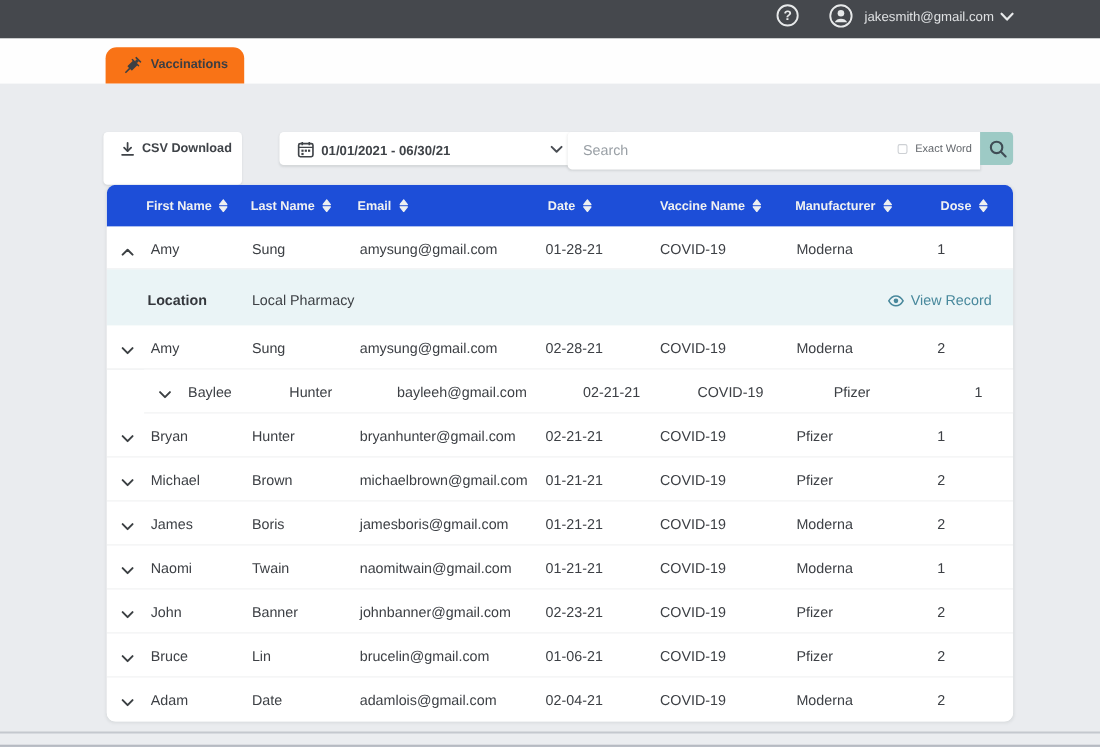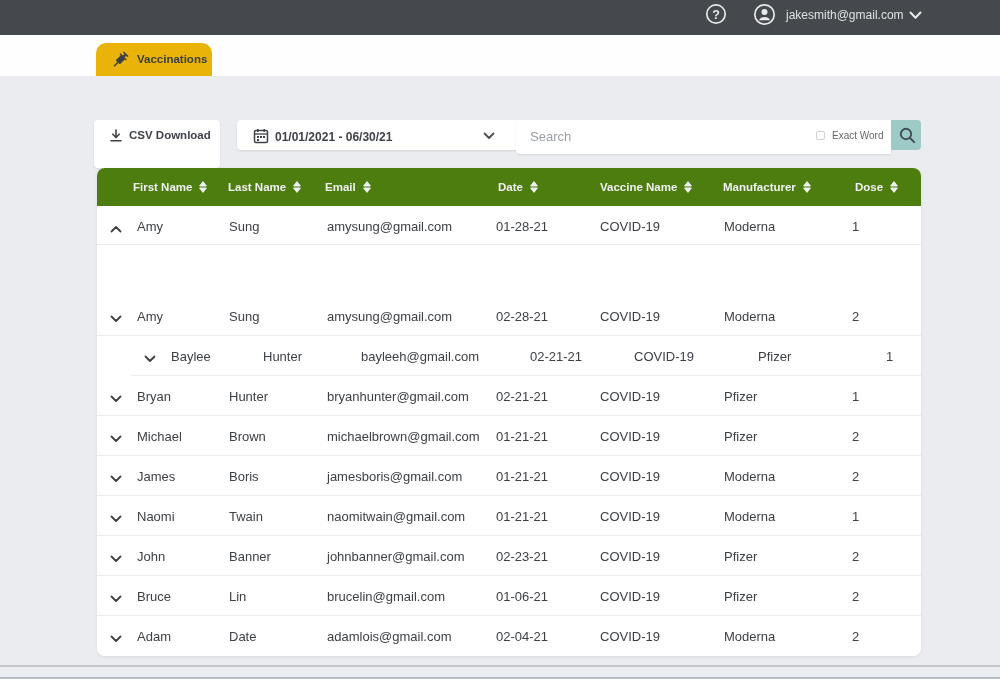--- a/index.html
+++ b/index.html
@@ -6,43 +6,43 @@
   html,body { width:1000px; height:679px; overflow:hidden; }
   body { font-family:"Liberation Sans", sans-serif; background:#eaecef; position:relative; }
   .abs { position:absolute; }
 
   
   #topbar { left:0; top:0; width:1000px; height:35px; background:#45484d; }
   #logo { left:68px; top:9px; color:#fdfdfd; font-size:15px; font-weight:bold; letter-spacing:0.3px;margin-top:39px; }
 
   
   #strip { left:0; top:35px; width:1000px; height:41px; background:#fefefe; }
-  #tab { left:96px; top:43px; width:116px; height:33px; background:#eab308; border-radius:10px 10px 0 0; }
+  #tab { left:96px; top:43px; width:126px; height:33px; background:#f97316; border-radius:10px 10px 0 0; }
   #tab .lbl { position:absolute; left:41px; top:10px; font-size:11.5px; font-weight:bold; color:#3b3e43; }
   #tab svg { position:absolute; left:14px; top:7px; }
 
   
   .wbox { background:#fff; border-radius:4px; box-shadow:0 1px 2px rgba(60,64,67,0.12); }
   #csvbtn { left:94px; top:120px; width:126px; height:48px; }
   #csvbtn span { position:absolute; left:35px; top:9px; font-size:11.5px; font-weight:bold; color:#3f4348; }
   #csvbtn svg { position:absolute; left:15px; top:8px; }
-  #datebox { left:237px; top:120px; width:307px; height:30px; }
+  #datebox { left:254px; top:120px; width:307px; height:30px; }
   #datebox .txt { position:absolute; left:38px; top:9.5px; font-size:12px; font-weight:bold; color:#3f4348; }
   #datebox .cal { position:absolute; left:16px; top:8px; }
   #datebox .chev { position:absolute; left:246px; top:12px; }
   #searchbox { left:516px; top:120px; width:375px; height:34px; border-radius:4px 0 0 4px; }
   #searchbox .ph { position:absolute; left:14px; top:9px; font-size:13px; color:#9aa0a6; }
   #searchbox .cb { position:absolute; left:300px; top:11px; width:9px; height:9px; border:1px solid #cdd0d4; border-radius:2px; background:#fff; }
   #searchbox .ew { position:absolute; left:316px; top:10px; font-size:10px; color:#63676c; }
   #sbtn { left:891px; top:120px; width:30px; height:30px; background:#9dcac5; border-radius:0 4px 4px 0; }
   #sbtn svg { position:absolute; left:7px; top:6px; }
 
   
   #table { left:97px; top:168px; width:824px; height:488px; background:#fff; border-radius:8px; box-shadow:0 1px 3px rgba(60,64,67,0.10); overflow:hidden; }
-  #thead { position:absolute; left:0; top:0; width:824px; height:38px; background:#4d7c0f; }
+  #thead { position:absolute; left:0; top:0; width:824px; height:38px; background:#1d4ed8; }
   .hc { position:absolute; top:12.5px; font-size:11.5px; font-weight:bold; color:#f0f1f2; white-space:nowrap; }
   .hc svg { vertical-align:-2px; margin-left:7px; }
   .row { position:absolute; left:0; width:824px; height:40px; border-bottom:1px solid #ebedee; background:#fff; }
   .row span { position:absolute; top:13px; font-size:13px; color:#3d4045; white-space:nowrap; }
   .row .chv { top:15px; }
   .c1 { left:40px; } .c2 { left:132px; } .c3 { left:230px; }
   .c4 { left:399px; } .c5 { left:503px; } .c6 { left:627px; } .c7 { left:755px; }
   .chvpos { left:13px; }
   #locrow { position:absolute; left:0; top:77px; width:824px; height:51px; background:#eaf4f6; }
   #locrow .loclbl { position:absolute; left:37px; top:20px; font-size:13px; font-weight:bold; color:#34373c; }
@@ -164,20 +164,28 @@
         </svg></span>
       <span class="c1">Amy</span>
       <span class="c2">Sung</span>
       <span class="c3">amysung@gmail.com</span>
       <span class="c4">01-28-21</span>
       <span class="c5">COVID-19</span>
       <span class="c6">Moderna</span>
       <span class="c7">1</span>
     </div>
 
+    <div id="locrow">
+      <span class="loclbl">Location</span>
+      <span class="locval">Local Pharmacy</span>
+      <span class="vr"><svg width="15" height="11" viewBox="0 0 15 11">
+          <path d="M1 5.5 C3 2 5 1 7.5 1 C10 1 12 2 14 5.5 C12 9 10 10 7.5 10 C5 10 3 9 1 5.5 z" fill="none" stroke="#48889c" stroke-width="1.4"></path>
+          <circle cx="7.5" cy="5.5" r="2.1" fill="#48889c"></circle>
+        </svg>View Record</span>
+    </div>
 
     <div class="row" style="top:128px;">
       <span class="chvpos chv"><svg width="12" height="8" viewBox="0 0 12 8">
           <path d="M1.5 1.5 L6 6 L10.5 1.5" fill="none" stroke="#3c4043" stroke-width="1.8" stroke-linecap="round" stroke-linejoin="round"></path>
         </svg></span>
       <span class="c1">Amy</span>
       <span class="c2">Sung</span>
       <span class="c3">amysung@gmail.com</span>
       <span class="c4">02-28-21</span>
       <span class="c5">COVID-19</span>

